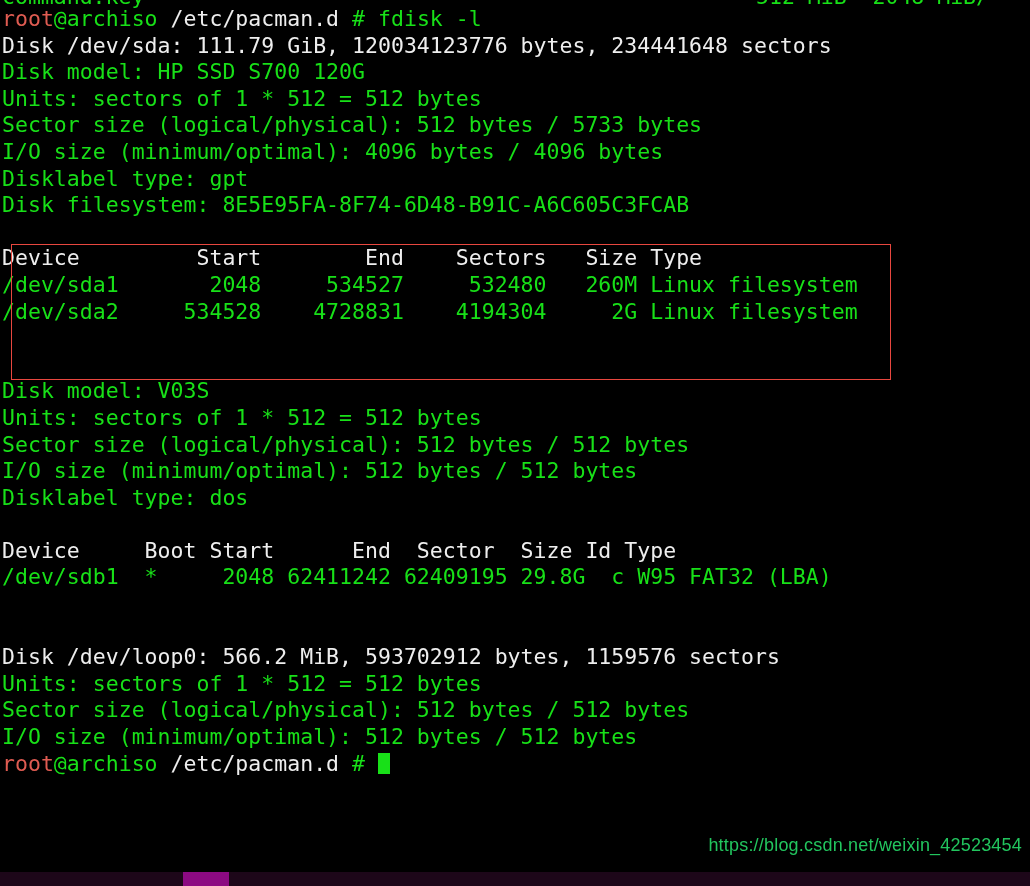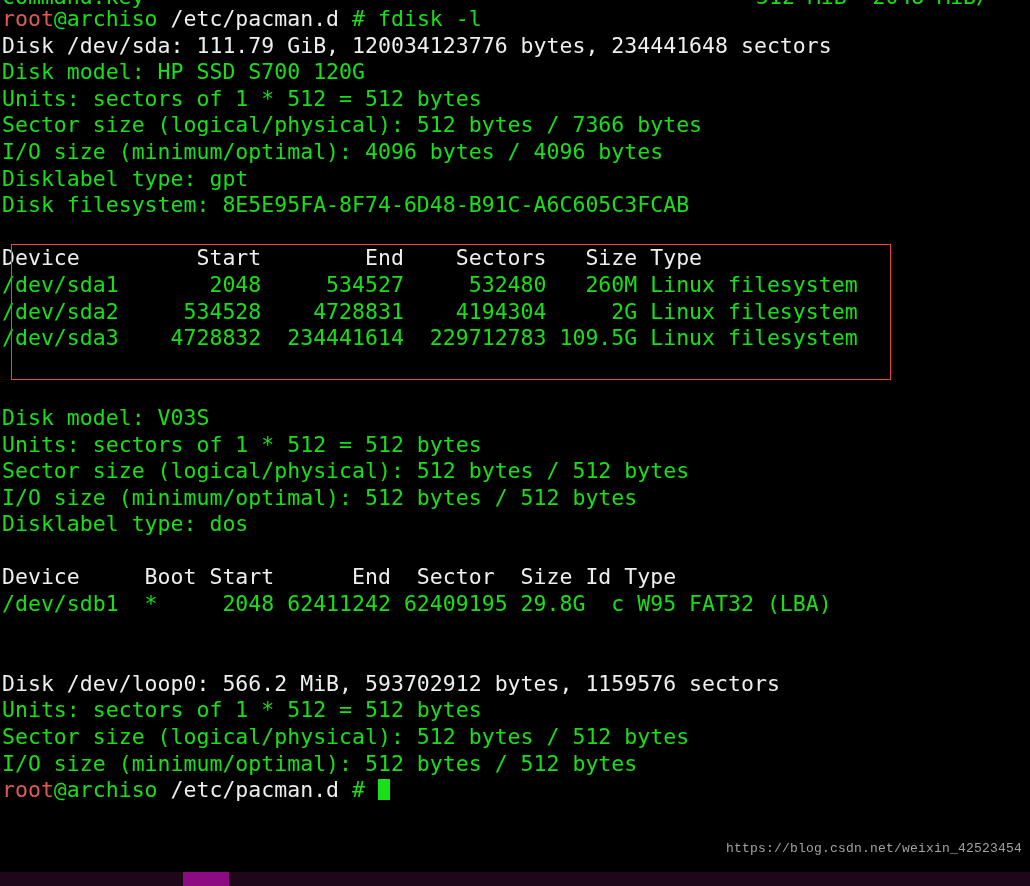--- a/index.html
+++ b/index.html
@@ -90,23 +90,23 @@
     border: 1px solid #e8473f;
     box-sizing: border-box;
     pointer-events: none;
   }
 
   
   #watermark {
     position: absolute;
     right: 8px;
     bottom: 16px;
-    font-family: Liberation Mono, monospace;
-    font-size: 13px;
-    color: #a3a3a3;
+    font-family: Liberation Sans, sans-serif;
+    font-size: 18px;
+    color: #22c55e;
     white-space: pre;
     letter-spacing: 0.2px;
   }
 
   
   #taskbar {
     position: absolute;
     left: 0;
     bottom: 0;
     width: 1030px;
@@ -132,29 +132,28 @@
     <span class="right">512 MiB  2048 MiB/</span>
   </div>
 
   <div class="lines">
 
     <div class="row"><span class="r">root</span><span class="g">@archiso</span><span class="w"> </span><span class="w">/etc/pacman.d</span><span class="w"> </span><span class="g">#</span><span class="g"> </span><span class="g">fdisk -l</span></div>
 
     <div class="row w">Disk /dev/sda: 111.79 GiB, 120034123776 bytes, 234441648 sectors</div>
     <div class="row g">Disk model: HP SSD S700 120G</div>
     <div class="row g">Units: sectors of 1 * 512 = 512 bytes</div>
-    <div class="row g">Sector size (logical/physical): 512 bytes / 7366 bytes</div>
+    <div class="row g">Sector size (logical/physical): 512 bytes / 5733 bytes</div>
     <div class="row g">I/O size (minimum/optimal): 4096 bytes / 4096 bytes</div>
     <div class="row g">Disklabel type: gpt</div>
     <div class="row g">Disk filesystem: 8E5E95FA-8F74-6D48-B91C-A6C605C3FCAB</div>
     <div class="row blank">&nbsp;</div>
     <div class="row w">Device         Start        End    Sectors   Size Type</div>
     <div class="row g">/dev/sda1       2048     534527     532480   260M Linux filesystem</div>
     <div class="row g">/dev/sda2     534528    4728831    4194304     2G Linux filesystem</div>
-    <div class="row g">/dev/sda3    4728832  234441614  229712783 109.5G Linux filesystem</div>
     <div class="row blank">&nbsp;</div>
     <div class="row blank">&nbsp;</div>
 
     <div class="row g">Disk model: V03S</div>
     <div class="row g">Units: sectors of 1 * 512 = 512 bytes</div>
     <div class="row g">Sector size (logical/physical): 512 bytes / 512 bytes</div>
     <div class="row g">I/O size (minimum/optimal): 512 bytes / 512 bytes</div>
     <div class="row g">Disklabel type: dos</div>
     <div class="row blank">&nbsp;</div>
     <div class="row w">Device     Boot Start      End  Sector  Size Id Type</div>

